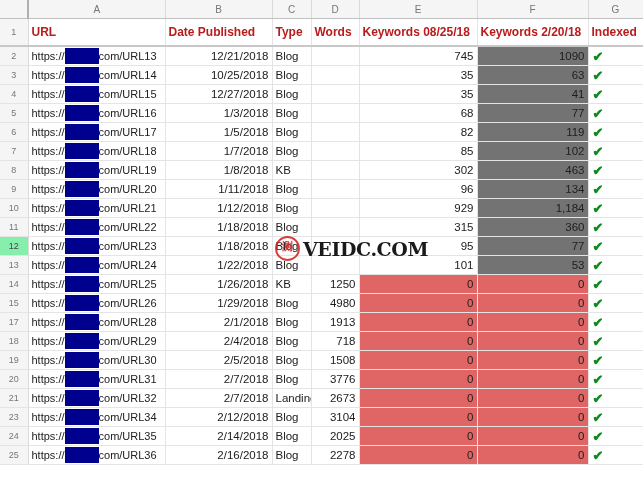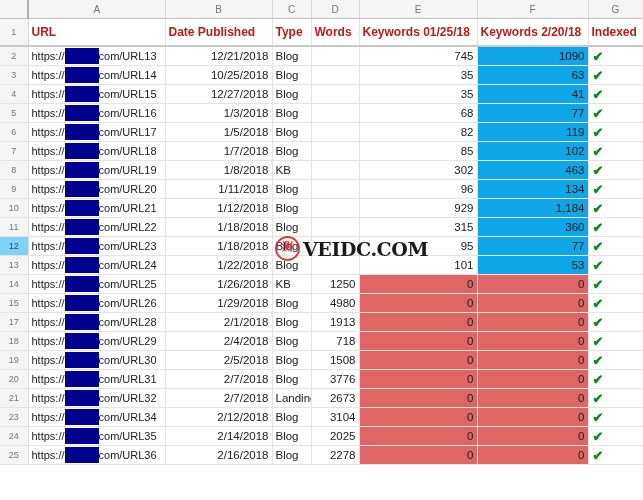--- a/index.html
+++ b/index.html
@@ -54,21 +54,21 @@
     border-right: 1px solid #dadada;
     border-bottom: 1px solid #e4e4e4;
     color: #767676;
     font-size: 9px;
     text-align: center;
     vertical-align: middle;
     padding: 0;
     height: 18px;
   }
   td.rownum.selected {
-    background: #7dd3fc;
+    background: #86efac;
     color: #444444;
   }
 
   
   td.cell {
     height: 18px;
     border-right: 1px solid #e4e4e4;
     border-bottom: 1px solid #e4e4e4;
     font-size: 11.5px;
     color: #202020;
@@ -88,21 +88,21 @@
     color: #b91c1c;
     height: 26px;
     border-bottom: 2px solid #c8c8c8;
   }
   tr.hdrrow td.rownum {
     height: 26px;
     border-bottom: 2px solid #c8c8c8;
   }
 
   
-  td.fill-green { background: #0ea5e9; }
+  td.fill-green { background: #737373; }
   td.fill-red   { background: #e06666; }
 
   
   td.cell.check {
     color: #0d8a1f;
     font-size: 13px;
     font-weight: bold;
     text-align: left;
     padding-left: 4px;
     border-right: none;
@@ -190,21 +190,21 @@
       </tr>
     </thead>
 
     <tbody id="grid-body">
         <tr class="hdrrow">
           <td class="rownum">1</td>
           <td class="cell txt">URL</td>
           <td class="cell txt">Date Published</td>
           <td class="cell txt">Type</td>
           <td class="cell txt">Words</td>
-          <td class="cell txt">Keywords 01/25/18</td>
+          <td class="cell txt">Keywords 08/25/18</td>
           <td class="cell txt">Keywords 2/20/18</td>
           <td class="cell txt">Indexed</td>
         </tr>
         <tr>
           <td class="rownum">2</td>
           <td class="cell txt">
             <div class="urlwrap">
               <span class="urlpre">https://</span>
               <span class="redact"></span>
               <span class="urlpost">com/URL13</span>

